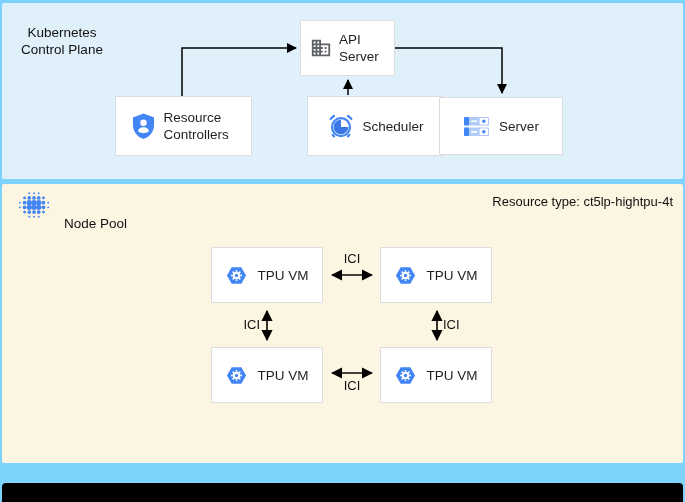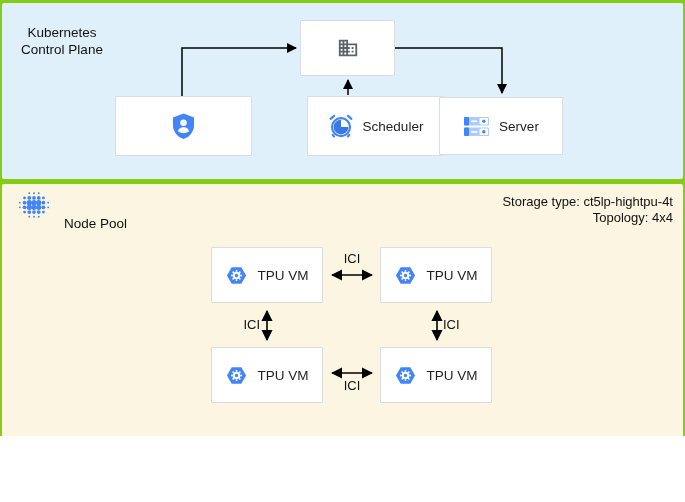--- a/index.html
+++ b/index.html
@@ -1,17 +1,17 @@
 <!DOCTYPE html>
 <html><head>
 <meta charset="utf-8">
 <style>
   html,body{margin:0;padding:0;background:#fff;}
   .canvas{
-    position:relative;width:685px;height:436px;background:#84cc16;overflow:hidden;
+    position:relative;width:685px;height:502px;background:#7dd3fc;overflow:hidden;
     font-family:"Liberation Sans","DejaVu Sans",sans-serif;color:#1f1f1f;
   }
   .panel{position:absolute;border-radius:2px;}
   .panel-cp{left:2px;top:3px;width:681px;height:176px;background:#dff0fa;}
   .panel-np{left:2px;top:184px;width:681px;height:279px;background:#fcf5e1;}
   .cp-title{
     position:absolute;left:12px;top:24px;width:100px;text-align:center;
     font-size:13.5px;line-height:17px;color:#111;
   }
   .node{
@@ -75,30 +75,32 @@
     <path d="M267 311 V340" fill="none" stroke="#000" stroke-width="1.6" marker-start="url(#ah)" marker-end="url(#ah)"></path>
     <path d="M437 311 V340" fill="none" stroke="#000" stroke-width="1.6" marker-start="url(#ah)" marker-end="url(#ah)"></path>
   </svg>
 
   <div class="node node-api">
     <span class="icon">
       <svg width="22" height="22" viewBox="0 0 24 24">
         <path fill="#5f6368" d="M12 7V3H2v18h20V7H12zM6 19H4v-2h2v2zm0-4H4v-2h2v2zm0-4H4V9h2v2zm0-4H4V5h2v2zm4 12H8v-2h2v2zm0-4H8v-2h2v2zm0-4H8V9h2v2zm0-4H8V5h2v2zm10 12h-8v-2h2v-2h-2v-2h2v-2h-2V9h8v10zm-2-8h-2v2h2v-2zm0 4h-2v2h2v-2z"></path>
       </svg>
     </span>
+    <span class="lbl">API Server</span>
   </div>
 
   <div class="node node-rc">
     <span class="icon">
       <svg width="23" height="28" viewBox="0 0 24 28">
         <path fill="#4285f4" d="M12 1 L23 5 V13 C23 20 18.4 25.6 12 27.5 C5.6 25.6 1 20 1 13 V5 Z"></path>
         <circle cx="12" cy="10.6" r="3.4" fill="#fff"></circle>
         <path fill="#fff" d="M12 15.4 c-3.3 0 -5.6 1.8 -5.6 4.4 a11 11 0 0 0 11.2 0 c0 -2.6 -2.3 -4.4 -5.6 -4.4 Z"></path>
       </svg>
     </span>
+    <span class="lbl">Resource Controllers</span>
   </div>
 
   <div class="node node-sched">
     <span class="icon">
       <svg width="26" height="26" viewBox="0 0 24 24">
         <g stroke="#4285f4" stroke-width="2" stroke-linecap="round" fill="none">
           <path d="M5.6 2.7 L2.4 5.4"></path>
           <path d="M18.4 2.7 L21.6 5.4"></path>
           <path d="M5.6 21.6 L4.3 20.2"></path>
           <path d="M18.4 21.6 L19.7 20.2"></path>
@@ -164,22 +166,21 @@
           <circle cx="28" cy="23" r="1.5"></circle>
         <circle cx="13" cy="28" r="1"></circle>
           <circle cx="18" cy="28" r="1"></circle>
           <circle cx="23" cy="28" r="1"></circle>
       </g>
     </svg>
   </span>
   <div class="np-title">Node Pool</div>
 
   <div class="np-info">
-    <div>Storage type: ct5lp-hightpu-4t</div>
-    <div>Topology: 4x4</div>
+    <div>Resource type: ct5lp-hightpu-4t</div>
   </div>
 
   <div class="node node-tpu tpu-tl">
     <span class="icon">
       <svg width="23" height="23" viewBox="0 0 24 24">
         <path fill="#4285f4" d="M22 12 L17 20.7 H7 L2 12 L7 3.3 H17 Z"></path>
         <circle cx="12" cy="12" r="4" fill="#fff"></circle>
         <g fill="#fff">
           <circle cx="16.8" cy="12" r="0.95"></circle>
             <circle cx="7.2" cy="12" r="0.95"></circle>

